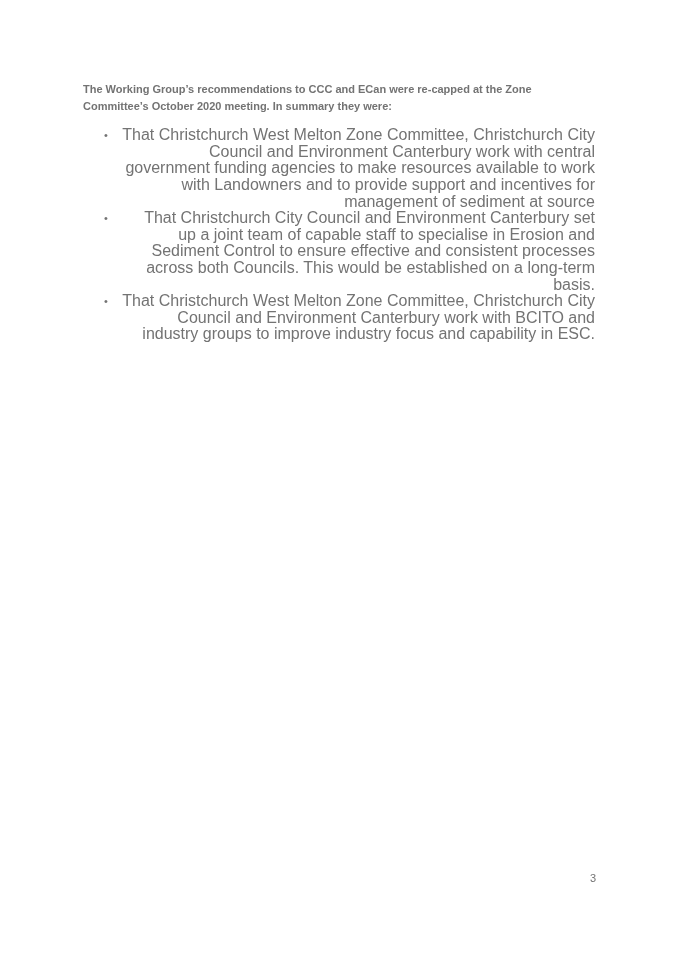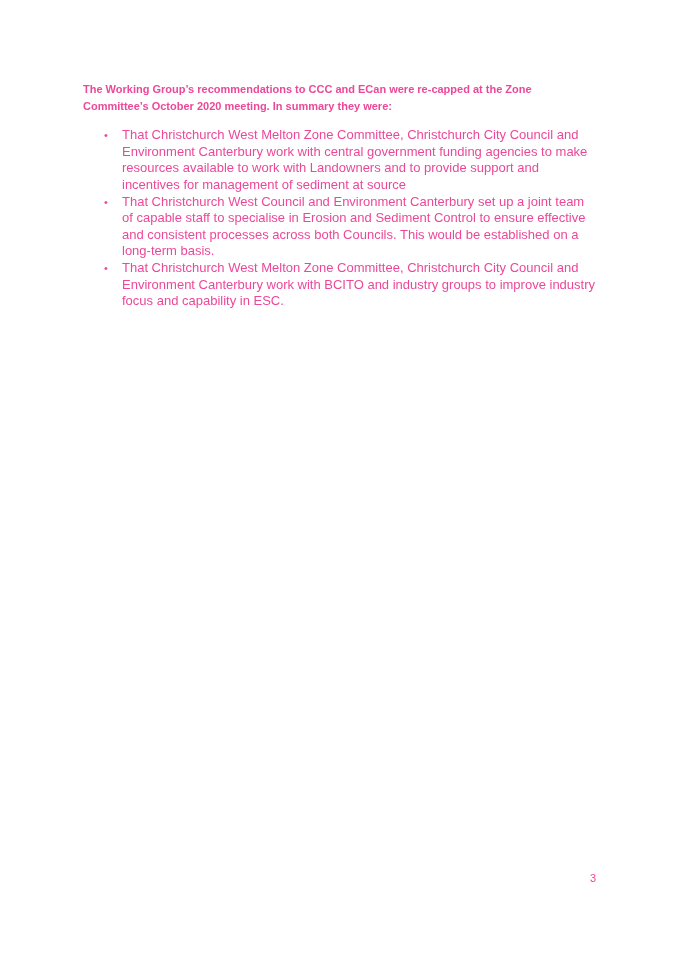--- a/index.html
+++ b/index.html
@@ -6,21 +6,21 @@
     margin: 0;
     padding: 0;
     background: #ffffff;
   }
   .page {
     position: relative;
     width: 675px;
     height: 955px;
     background: #ffffff;
     font-family: "Liberation Sans", sans-serif;
-    color: #ec4899;
+    color: #737373;
     overflow: hidden;
   }
   .content {
     position: absolute;
     left: 83px;
     top: 81px;
     width: 512px;
   }
   .intro {
     margin: 0 0 13px 0;
@@ -28,23 +28,24 @@
     font-weight: bold;
     line-height: 16.6px;
   }
   ul.recommendations {
     margin: 0;
     padding: 0 0 0 39px;
     list-style: none;
   }
   ul.recommendations li {
     position: relative;
-    font-size: 13px;
+    font-size: 16px;
     line-height: 16.6px;
     font-weight: normal;
+    text-align: right;
   }
   ul.recommendations li::before {
     content: "\2022";
     position: absolute;
     left: -18px;
     top: 0;
     font-size: 11px;
     line-height: 16.6px;
   }
   .footer {
@@ -58,20 +59,20 @@
   }
 </style>
 </head>
 <body>
 
 <div class="page">
   <div class="content">
     <p class="intro">The Working Group’s recommendations to CCC and ECan were re-capped at the Zone Committee’s October 2020 meeting. In summary they were:</p>
     <ul class="recommendations">
       <li>That Christchurch West Melton Zone Committee, Christchurch City Council and Environment Canterbury work with central government funding agencies to make resources available to work with Landowners and to provide support and incentives for management of sediment at source</li>
-      <li>That Christchurch West Council and Environment Canterbury set up a joint team of capable staff to specialise in Erosion and Sediment Control to ensure effective and consistent processes across both Councils. This would be established on a long-term basis.</li>
+      <li>That Christchurch City Council and Environment Canterbury set up a joint team of capable staff to specialise in Erosion and Sediment Control to ensure effective and consistent processes across both Councils. This would be established on a long-term basis.</li>
       <li>That Christchurch West Melton Zone Committee, Christchurch City Council and Environment Canterbury work with BCITO and industry groups to improve industry focus and capability in ESC.</li>
     </ul>
   </div>
   <div class="footer">
     <span>3</span>
   </div>
 </div>
 
 </body></html>

